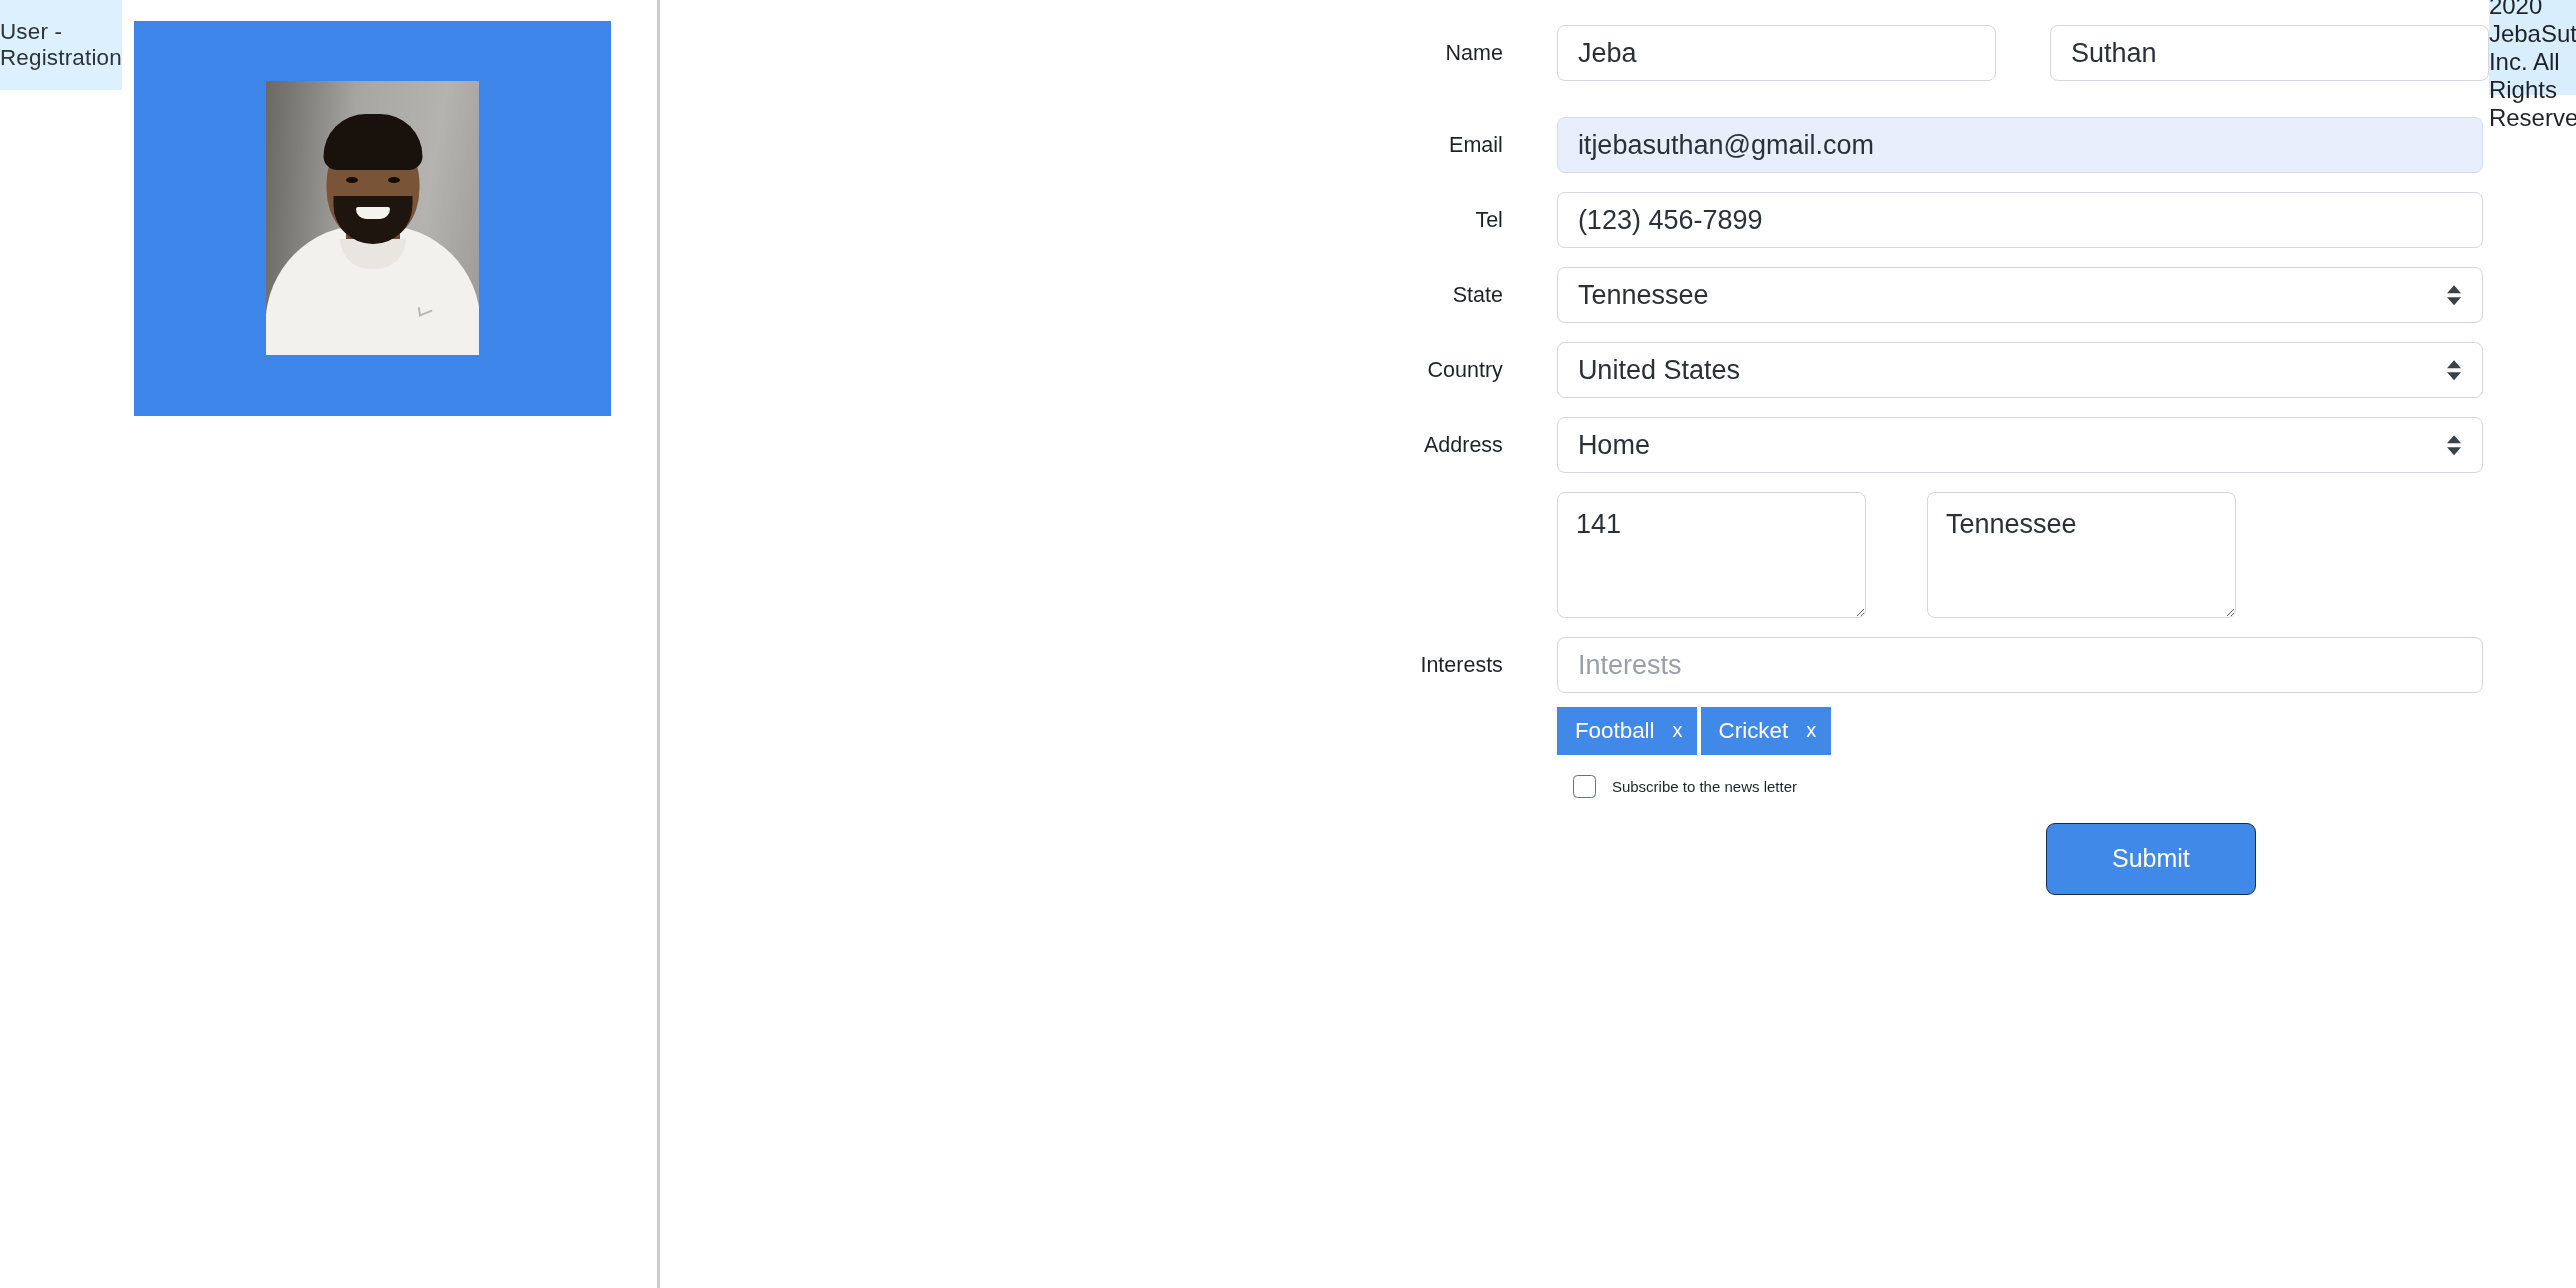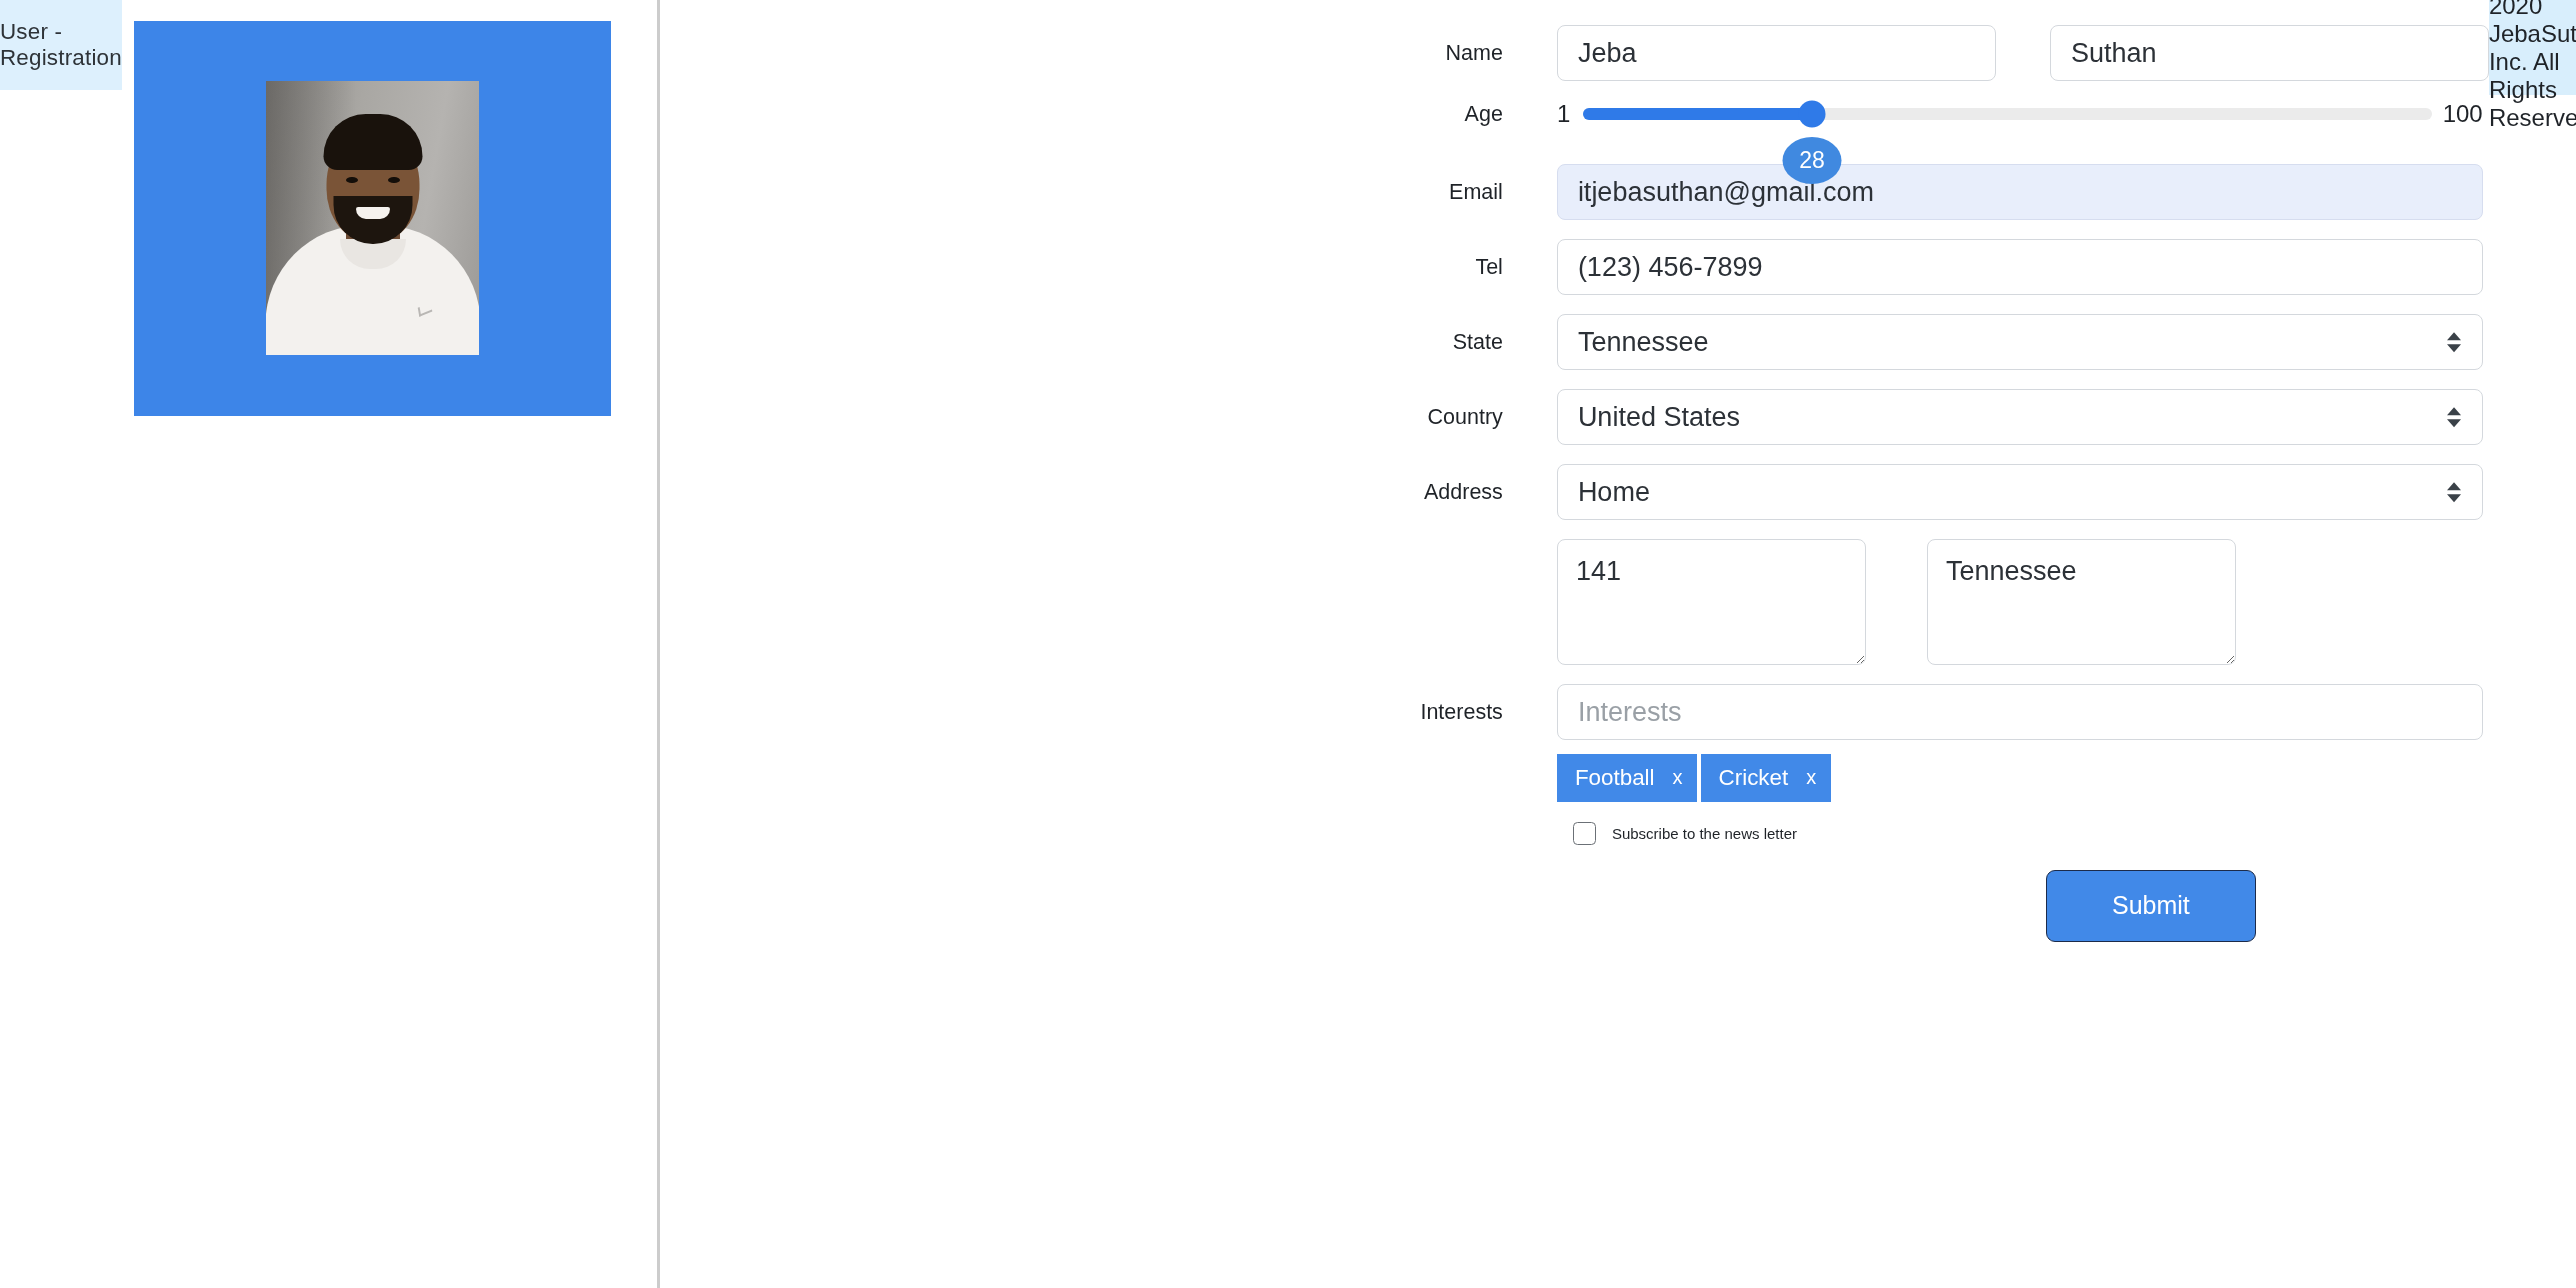--- a/index.html
+++ b/index.html
@@ -360,34 +360,20 @@
       <form class="form">
 
         <div class="row">
           <div class="label">Name</div>
           <div class="fields">
             <input class="txt name-in" type="text" value="Jeba" placeholder="First Name" style="">
             <input class="txt name-in" type="text" value="Suthan" placeholder="Last Name" style="">
           </div>
         </div>
 
-        <div class="row age-row">
-          <div class="label">Age</div>
-          <div class="fields">
-            <div class="slider-wrap">
-              <span class="slider-min">1</span>
-              <div class="track">
-                <div class="track-fill" id="ageFill" style="width: 27%;"></div>
-                <div class="thumb" id="ageThumb" style="left: 27%;"></div>
-                <div class="age-bubble" id="ageBubble" style="left: 27%; top: 29px;">28</div>
-              </div>
-              <span class="slider-max">100</span>
-            </div>
-          </div>
-        </div>
 
         <div class="row" style="margin-top:36px">
           <div class="label">Email</div>
           <div class="fields">
             <input class="txt wide email-in" type="email" value="itjebasuthan@gmail.com" placeholder="Email" style="">
           </div>
         </div>
 
         <div class="row">
           <div class="label">Tel</div>

